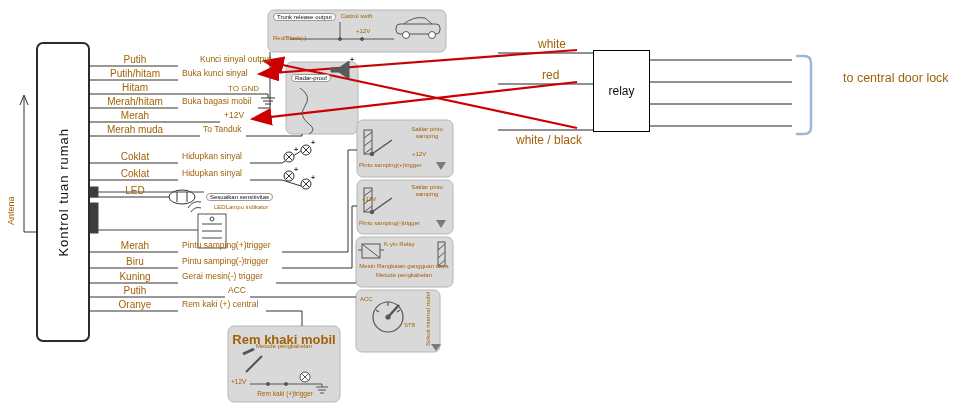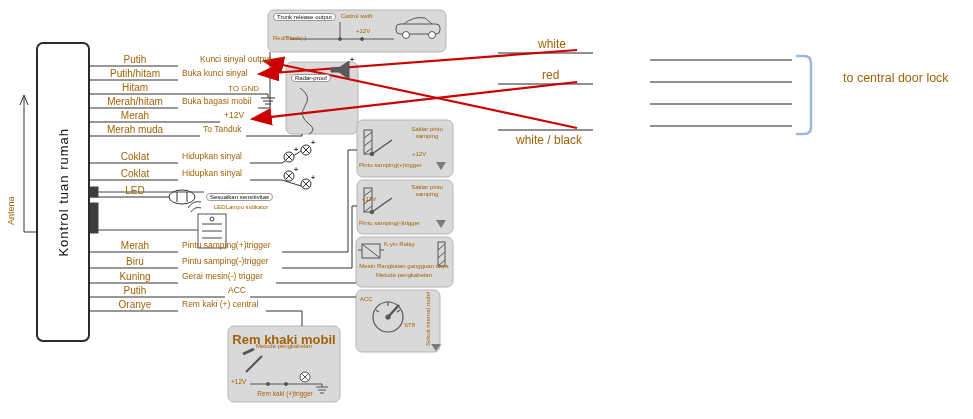--- a/index.html
+++ b/index.html
@@ -255,20 +255,23 @@
   <div class="lbl plus" style="left:294px;top:166px;">+</div>
   <div class="lbl plus" style="left:311px;top:174px;">+</div>
   <div class="lbl plus" style="left:350px;top:56px;">+</div>
 
   <div class="pill abs" style="left:206px;top:193px;">Sesuaikan sensitivitas</div>
   <div class="lbl" style="left:214px;top:204px;font-size:6px;">LEDLampu indikator</div>
 
   <div class="lbl rlabel" style="left:538px;top:38px;">white</div>
   <div class="lbl rlabel" style="left:542px;top:69px;">red</div>
   <div class="lbl rlabel" style="left:516px;top:115px;margin-top:19px;">white / black</div>
+  <div id="relaybox" class="abs">
+    <span>relay</span>
+  </div>
   <div class="lbl" style="left:843px;top:71px;font-size:12.5px;">to central door lock</div>
 
   <div class="pill abs" style="left:273px;top:13px;">Trunk release output</div>
   <div class="lbl" style="left:273px;top:35px;font-size:6px;">Red/Black(-)</div>
   <div class="lbl" style="left:341px;top:13px;font-size:6px;">Cattrol swift</div>
   <div class="lbl" style="left:356px;top:28px;font-size:6px;">+12V</div>
 
   <div class="pill abs" style="left:291px;top:74px;">Radar-proof</div>
 
   <div class="lbl cap" style="left:404px;top:126px;width:46px;font-size:6px;white-space:normal;">Saklar pintu samping</div>

